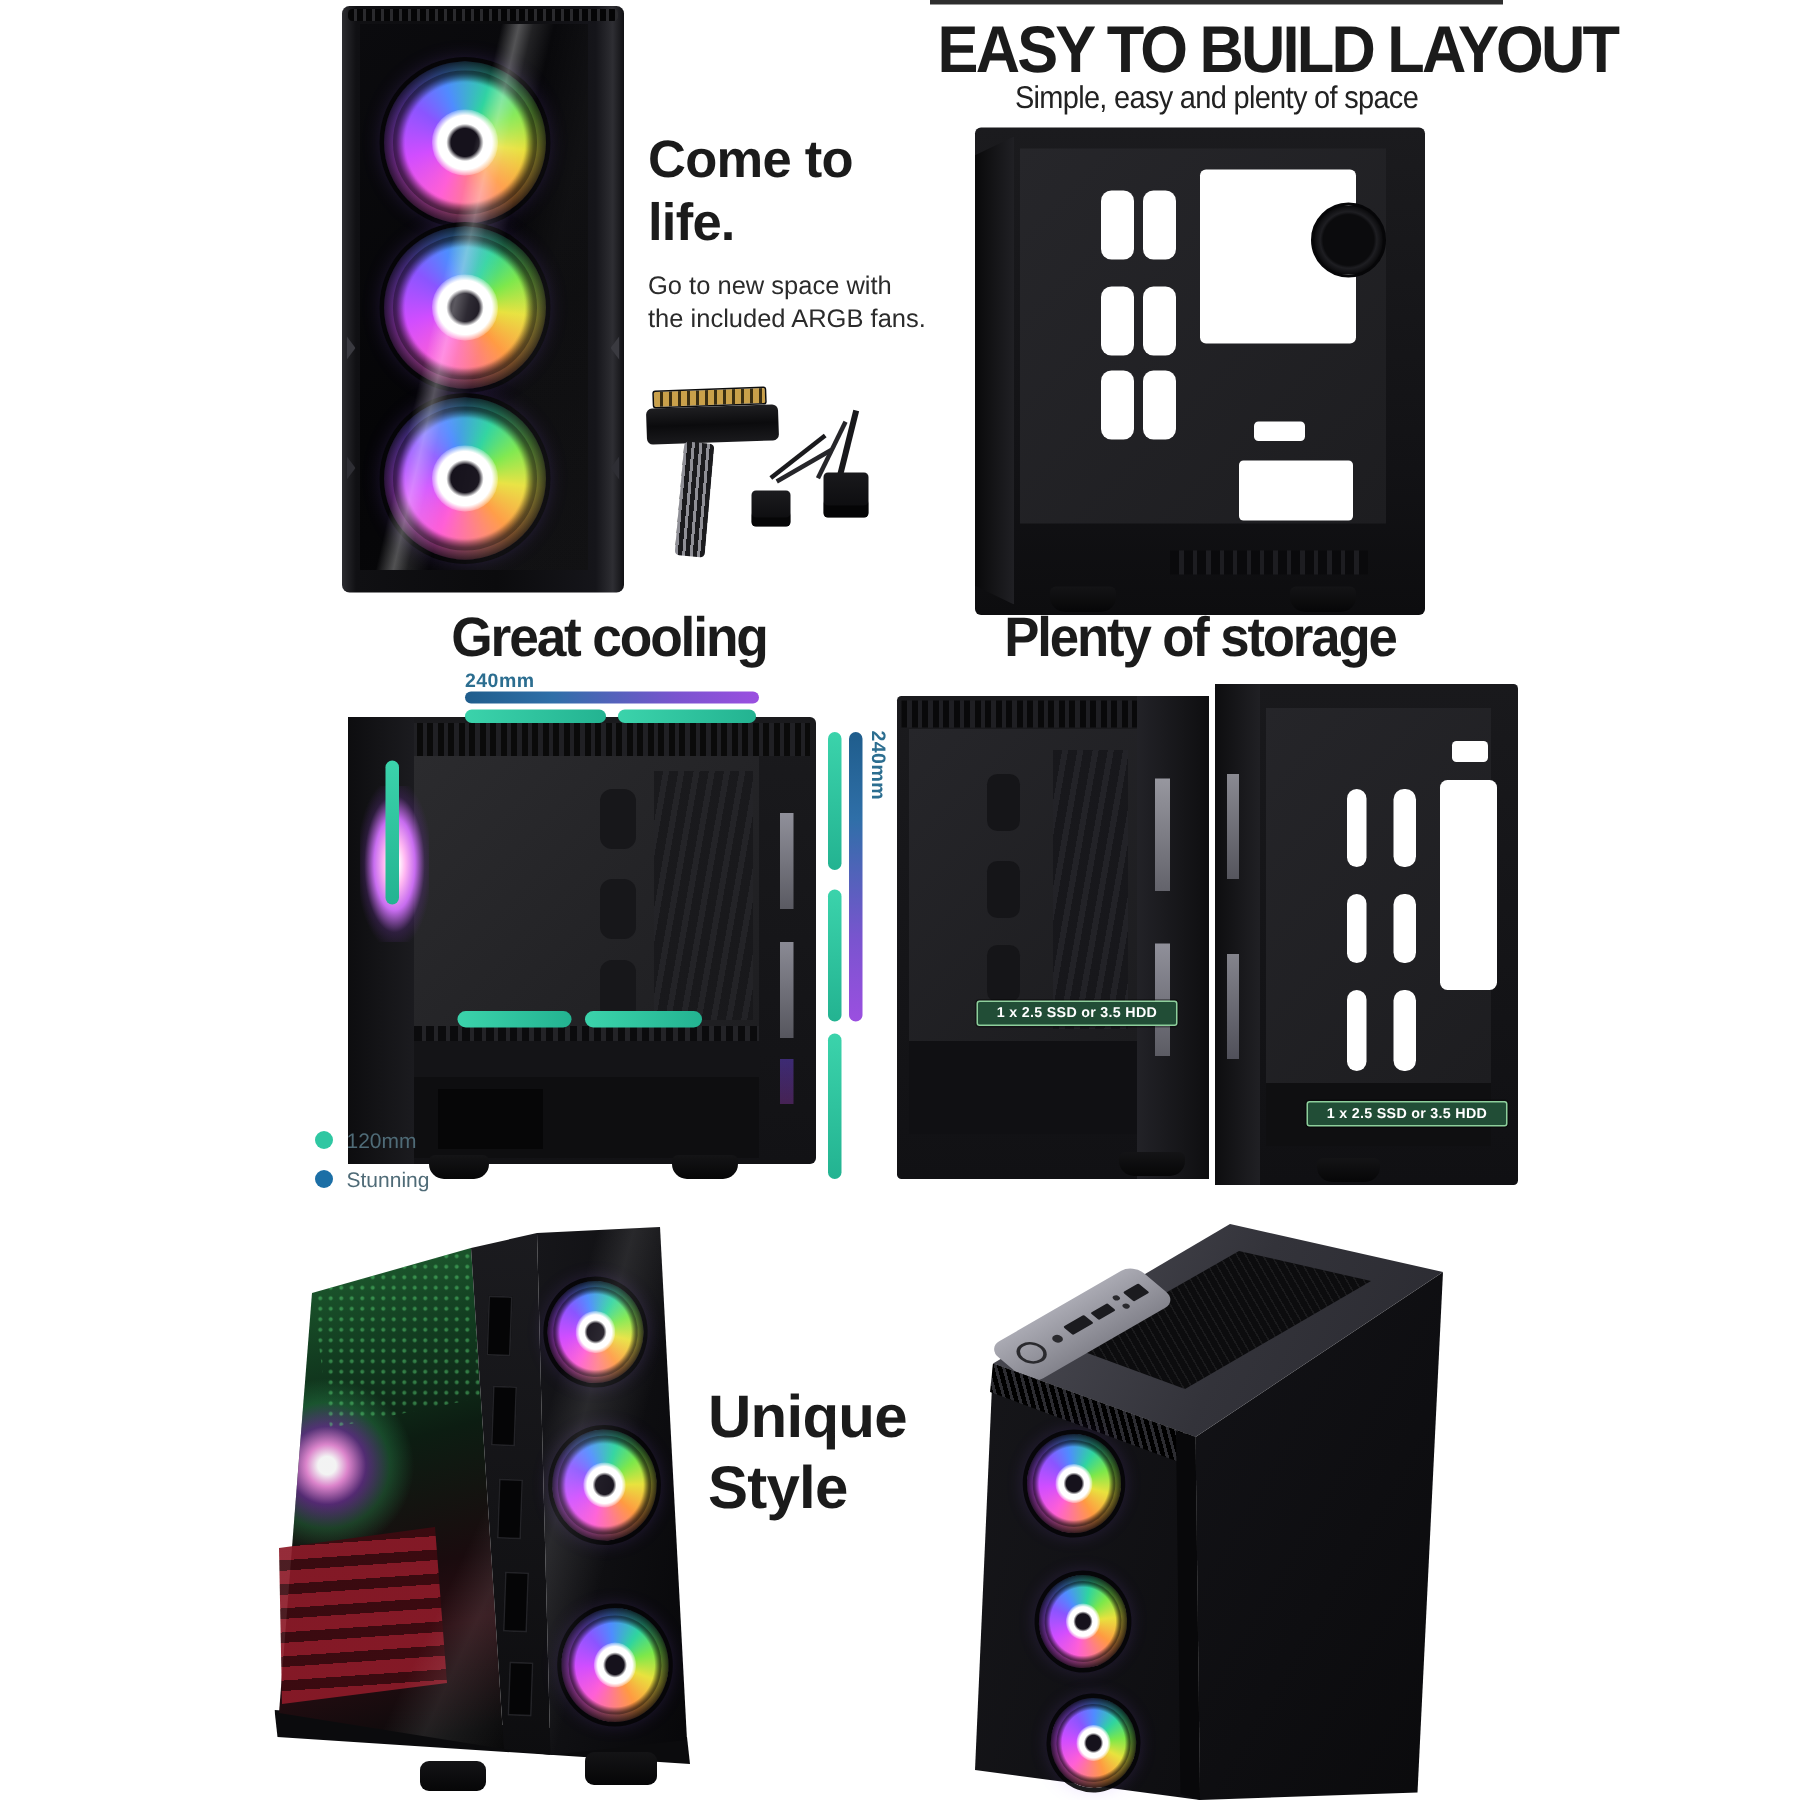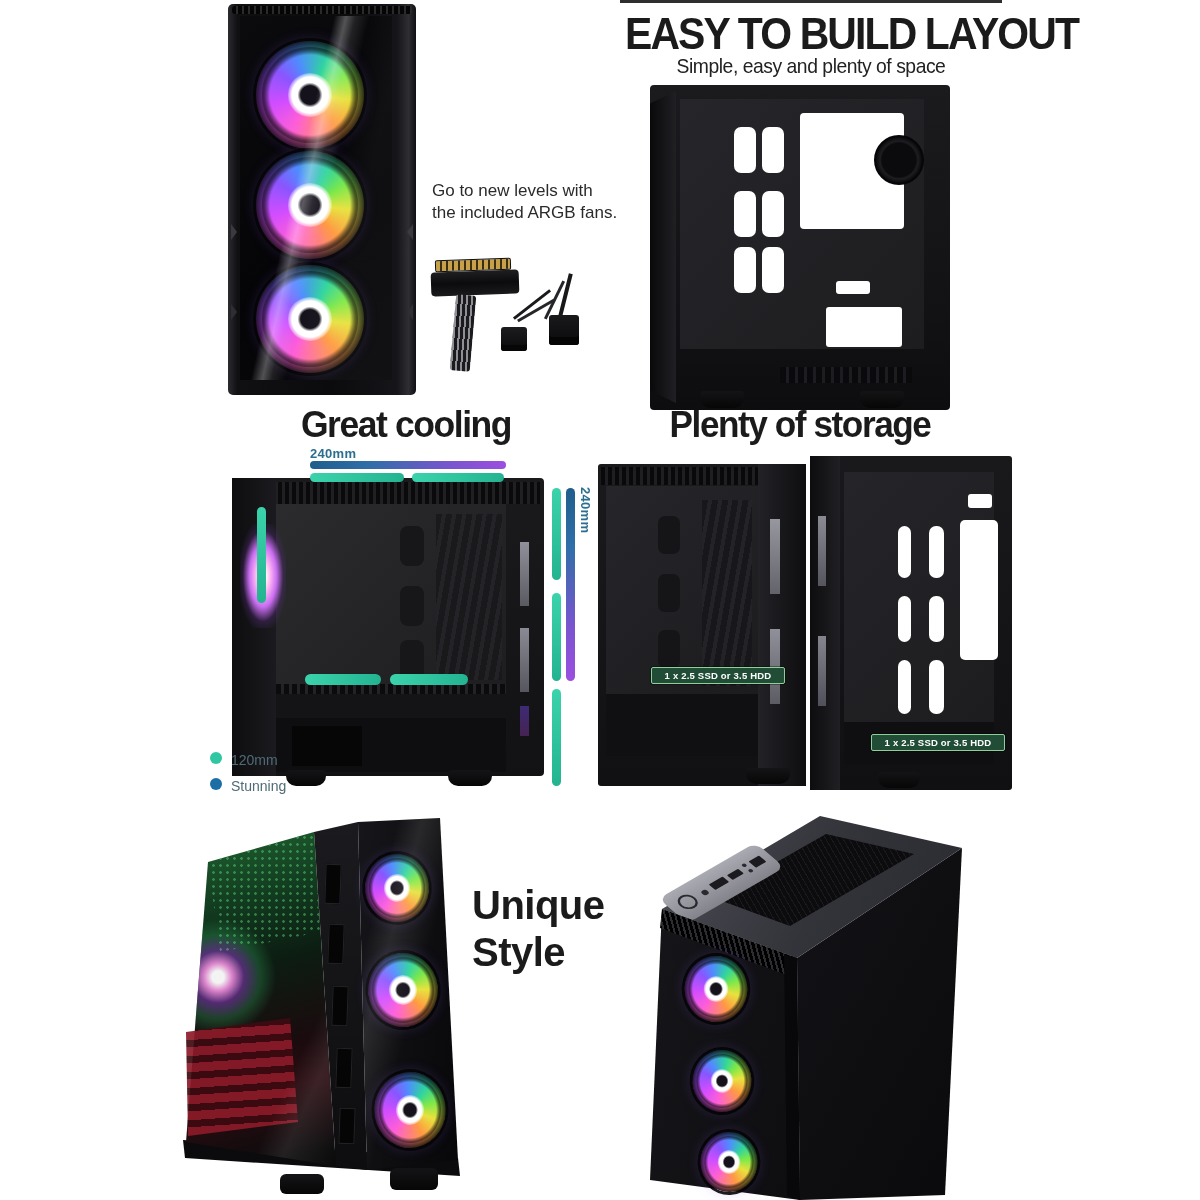--- a/index.html
+++ b/index.html
@@ -23,21 +23,21 @@
     background:
       radial-gradient(circle, rgba(5,5,8,0) 0 52%, rgba(5,5,8,.45) 60%, rgba(5,5,8,.92) 74% 100%),
       conic-gradient(from 205deg,#ff5fd6,#d14dff 14%,#8a55ff 28%,#4f8cff 38%,#2fd4a0 50%,#7de84a 60%,#e8e23e 70%,#ff9a42 82%,#ff5fd6 100%);
     box-shadow:0 0 0 3px rgba(4,4,6,.9), 0 0 14px rgba(150,90,255,.25)}
   .fan::before{content:"";position:absolute;inset:30%;border-radius:50%;
     background:radial-gradient(circle,#16121c 0 30%,#ffffff 40% 58%,rgba(255,255,255,.28) 70%,rgba(0,0,0,0) 78%)}
   .fan::after{content:"";position:absolute;inset:6%;border-radius:50%;
     background:radial-gradient(circle,transparent 0 60%,rgba(0,0,0,.35) 68% 74%,transparent 80%)}
   .cutout{position:absolute;background:#fff;border-radius:7px}
   .foot{position:absolute;background:linear-gradient(180deg,#141416,#060607);border-radius:4px 4px 10px 10px}
-  .legend-row{position:absolute;display:flex;align-items:flex-start;gap:9px;font-size:14px;color:#4f6b77}
+  .legend-row{position:absolute;display:flex;align-items:center;gap:9px;font-size:14px;color:#4f6b77}
   .legend-dot{width:12px;height:12px;border-radius:50%;flex:0 0 auto}
 </style>
 </head>
 <body>
 
 <div id="canvas">
 
   <div class="abs" style="left:228px;top:4px;width:188px;height:391px;border-radius:5px;
               background:linear-gradient(90deg,#2c2c30 0,#101013 5%,#0b0b0d 55%,#15151a 90%,#2e2e33 96%,#101013 100%)">
     <div class="abs" style="left:4px;top:2px;right:4px;height:8px;border-radius:3px;
@@ -48,21 +48,23 @@
       <div class="fan" style="left:16px;top:135px;width:108px;height:108px"></div>
       <div class="fan" style="left:16px;top:249px;width:108px;height:108px"></div>
       <div class="abs" style="inset:0;background:linear-gradient(103deg,transparent 40%,rgba(255,255,255,.30) 45%,rgba(255,255,255,.10) 49%,transparent 55%,rgba(255,255,255,.04) 70%)"></div>
     </div>
     <div class="abs" style="left:3px;top:220px;width:6px;height:16px;background:#3a3a40;clip-path:polygon(0 0,100% 50%,0 100%)"></div>
     <div class="abs" style="right:3px;top:220px;width:6px;height:16px;background:#3a3a40;clip-path:polygon(100% 0,0 50%,100% 100%)"></div>
     <div class="abs" style="left:3px;top:300px;width:6px;height:16px;background:#2e2e34;clip-path:polygon(0 0,100% 50%,0 100%)"></div>
     <div class="abs" style="right:3px;top:300px;width:6px;height:16px;background:#2e2e34;clip-path:polygon(100% 0,0 50%,100% 100%)"></div>
   </div>
 
-  <div class="abs preline" style="left:432px;top:180px;font-size:17px;line-height:1.32;color:#2b2b2b">Go to new levels with
+  <div class="abs hd preline" style="left:432px;top:86px;font-size:35px;line-height:1.2;letter-spacing:-.5px">Come to
+life.</div>
+  <div class="abs preline" style="left:432px;top:180px;font-size:17px;line-height:1.32;color:#2b2b2b">Go to new space with
 the included ARGB fans.</div>
 
   <div class="abs" style="left:425px;top:245px;width:172px;height:126px">
     <div class="abs" style="left:10px;top:14px;width:76px;height:12px;border-radius:2px;border:1px solid #0c0c0c;
                 background:repeating-linear-gradient(90deg,#c9a04a 0 4px,#3a2e12 4px 6px);transform:rotate(-2deg)"></div>
     <div class="abs" style="left:6px;top:26px;width:88px;height:24px;border-radius:4px;
                 background:linear-gradient(180deg,#1f1f22,#0b0b0d 50%,#1a1a1d);transform:rotate(-2deg)"></div>
     <div class="abs" style="left:28px;top:50px;width:20px;height:76px;transform:rotate(5deg);border-radius:3px;
                 background:repeating-linear-gradient(90deg,#8f8f96 0 2px,#1b1b1e 2px 5px)"></div>
     <div class="abs" style="left:84px;top:58px;width:46px;height:3px;background:#1a1a1d;transform:rotate(-38deg)"></div>
@@ -225,21 +227,21 @@
     <div class="fan" style="left:195px;top:62px;width:68px;height:68px;transform:scaleX(.94) rotate(5deg)"></div>
     <div class="fan" style="left:198px;top:161px;width:74px;height:74px;transform:scaleX(.94) rotate(-8deg)"></div>
     <div class="fan" style="left:204px;top:280px;width:76px;height:76px;transform:scaleX(.94) rotate(12deg)"></div>
     <div class="abs" style="inset:0;clip-path:polygon(190px 30px,272px 26px,290px 368px,199px 378px);
                 background:linear-gradient(105deg,transparent 58%,rgba(255,255,255,.10) 64%,transparent 74%)"></div>
 
     <div class="foot" style="left:112px;top:382px;width:44px;height:20px;border-radius:6px"></div>
     <div class="foot" style="left:222px;top:376px;width:48px;height:22px;border-radius:6px"></div>
   </div>
 
-  <div class="abs hd preline" style="left:472px;top:882px;font-size:40px;line-height:1.18;letter-spacing:-.5px">Unique
+  <div class="abs hd preline" style="left:472px;top:922px;font-size:40px;line-height:1.18;letter-spacing:-.5px">Unique
 Style</div>
 
   <div class="abs" style="left:618px;top:798px;width:362px;height:402px">
 
     <div class="abs" style="inset:0;clip-path:polygon(179px 160px,344px 50px,327px 397px,182px 402px);
                 background:linear-gradient(120deg,#232329,#121216 40%,#0a0a0c)"></div>
 
     <div class="abs" style="inset:0;clip-path:polygon(44px 111px,202px 18px,344px 50px,179px 160px);
                 background:linear-gradient(115deg,#53535c,#33333a 45%,#232329)"></div>
     <div class="abs" style="inset:0;clip-path:polygon(96px 100px,208px 36px,296px 56px,172px 128px);

